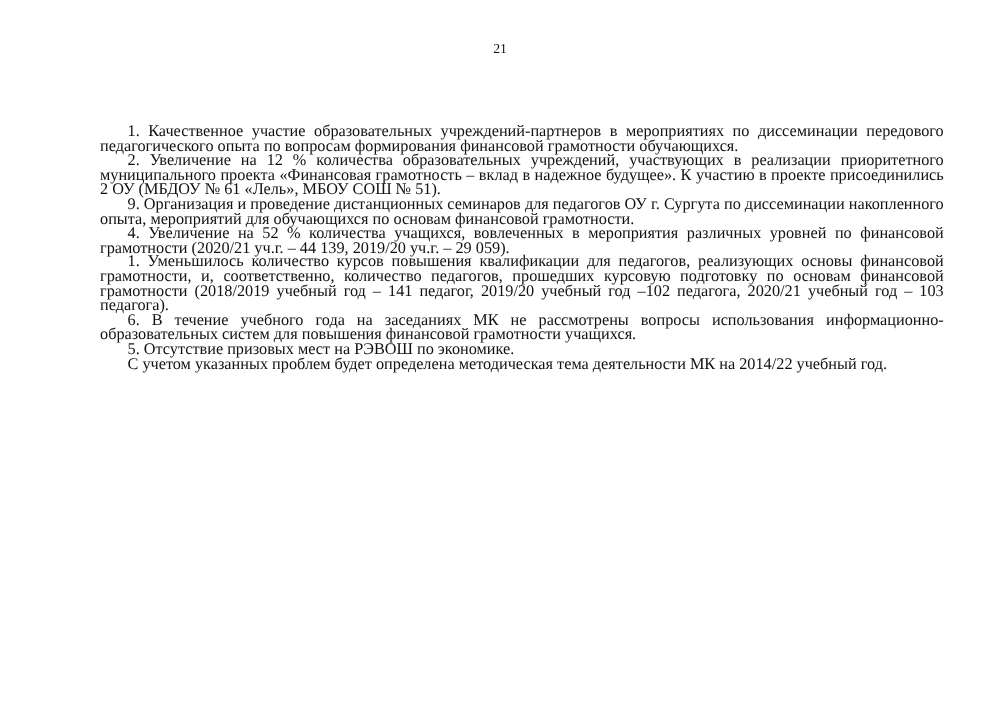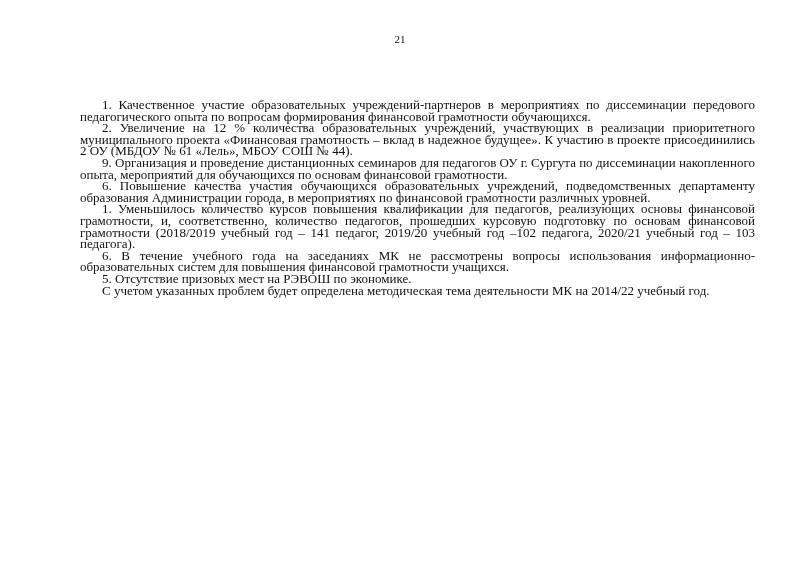--- a/index.html
+++ b/index.html
@@ -19,21 +19,21 @@
     }
     .body p { margin: 0; text-indent: 22px; }
   </style>
 </head>
 <body>
 
 <div class="page">
   <div class="page-number">21</div>
   <div class="body">
     <p>1.  Качественное участие образовательных учреждений-партнеров в мероприятиях по диссеминации передового педагогического опыта по вопросам формирования финансовой грамотности обучающихся.</p>
-    <p>2. Увеличение на 12 % количества образовательных учреждений, участвующих в реализации приоритетного муниципального проекта «Финансовая грамотность – вклад в надежное будущее». К участию в проекте присоединились 2 ОУ (МБДОУ № 61 «Лель», МБОУ СОШ № 44).</p>
+    <p>2. Увеличение на 12 % количества образовательных учреждений, участвующих в реализации приоритетного муниципального проекта «Финансовая грамотность – вклад в надежное будущее». К участию в проекте присоединились 2 ОУ (МБДОУ № 61 «Лель», МБОУ СОШ № 51).</p>
     <p>9. Организация и проведение дистанционных семинаров для педагогов ОУ г. Сургута по диссеминации накопленного опыта, мероприятий для обучающихся по основам финансовой грамотности.</p>
-    <p>6. Повышение качества участия обучающихся образовательных учреждений, подведомственных департаменту образования Администрации города, в мероприятиях по финансовой грамотности различных уровней.</p>
+    <p>4. Увеличение на 52 % количества учащихся, вовлеченных в мероприятия различных уровней по финансовой грамотности (2020/21 уч.г. – 44 139, 2019/20 уч.г. – 29 059).</p>
     <p>1. Уменьшилось количество курсов повышения квалификации для педагогов, реализующих основы финансовой грамотности, и, соответственно, количество педагогов, прошедших курсовую подготовку  по основам финансовой грамотности (2018/2019 учебный год – 141 педагог, 2019/20 учебный год –102 педагога, 2020/21 учебный год – 103 педагога).</p>
     <p>6. В течение учебного года на заседаниях МК не рассмотрены вопросы использования информационно-образовательных систем для повышения финансовой грамотности учащихся.</p>
     <p>5. Отсутствие призовых мест на РЭВОШ по экономике.</p>
     <p>С учетом указанных проблем будет определена методическая тема деятельности МК на 2014/22 учебный год.</p>
   </div>
 </div>
 
 </body></html>

